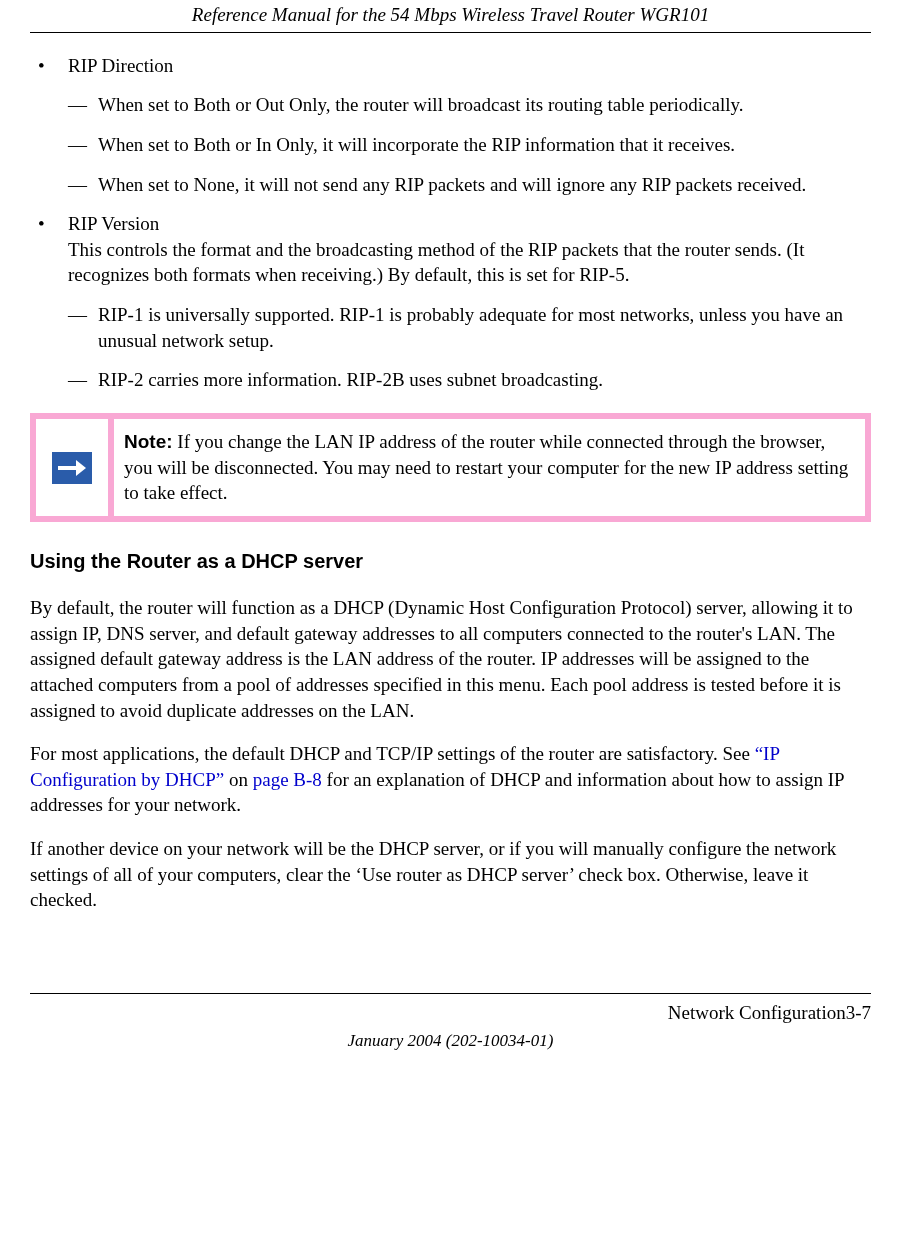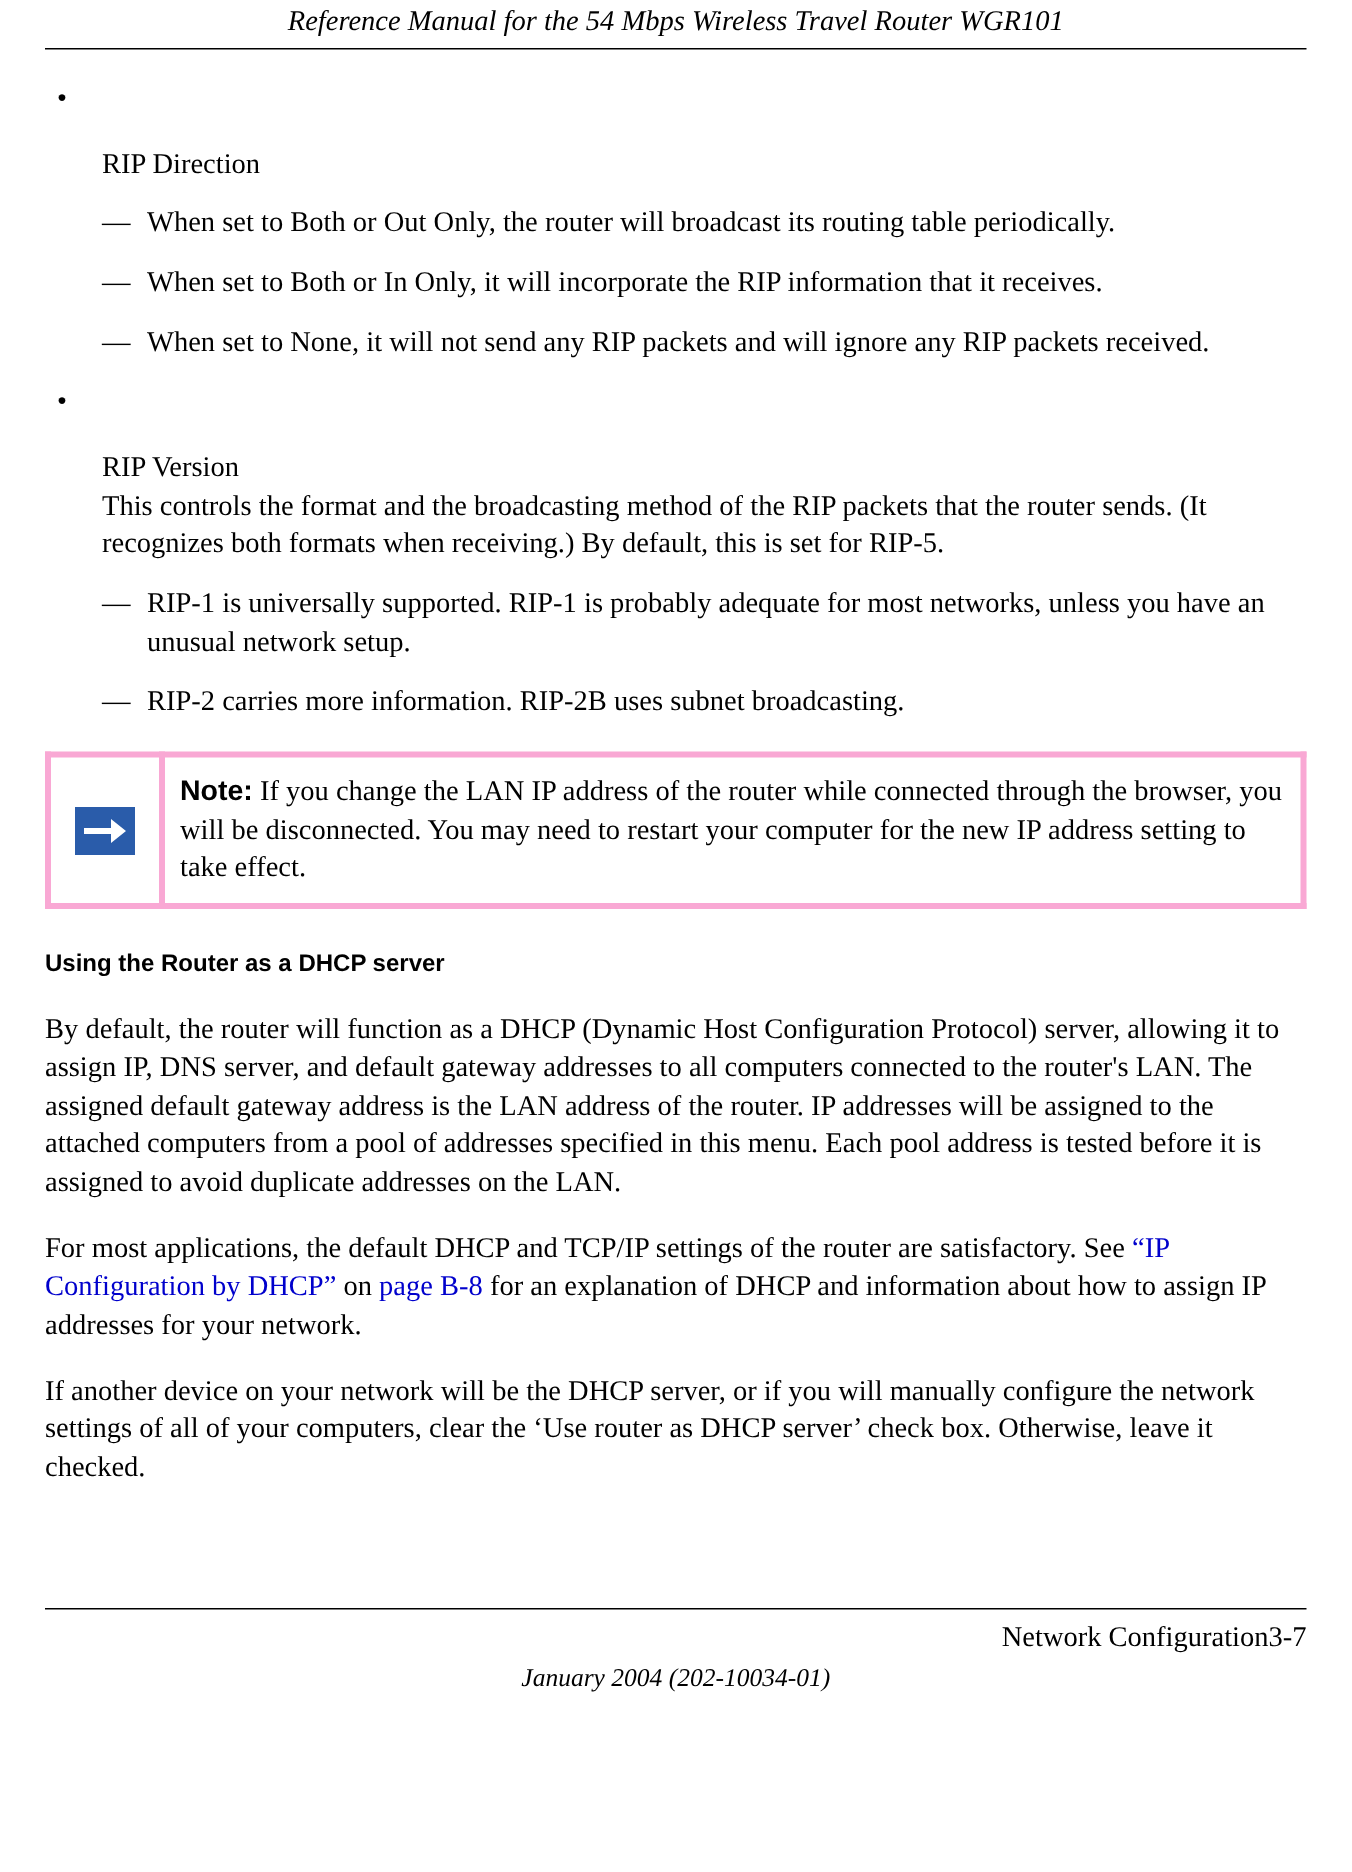--- a/index.html
+++ b/index.html
@@ -32,42 +32,41 @@
       display: flex;
       margin-bottom: 14px;
     }
     .bullet-marker {
       width: 30px;
       flex-shrink: 0;
       padding-left: 8px;
     }
     .bullet-body {
       flex: 1;
-      margin-top: 44px;
     }
     .dash-item {
       display: flex;
       margin-bottom: 14px;
       margin-left: 38px;
     }
     .dash-marker {
       width: 30px;
       flex-shrink: 0;
     }
     .dash-body {
       flex: 1;
     }
     .note-table {
       border-collapse: collapse;
       width: 100%;
       margin-top: 20px;
       margin-bottom: 26px;
     }
     .note-table td {
-      border: 4px solid #f9a8d4;
+      border: 6px solid #f9a8d4;
       padding: 10px 10px;
       vertical-align: middle;
     }
     .note-icon-cell {
       width: 52px;
       text-align: center;
     }
     .note-icon {
       width: 40px;
       height: 32px;
@@ -79,21 +78,21 @@
     .note-icon svg {
       fill: #fff;
     }
     .note-label {
       font-family: Arial, Helvetica, sans-serif;
       font-weight: bold;
     }
     h2.section-heading {
       font-family: Arial, Helvetica, sans-serif;
       font-weight: bold;
-      font-size: 16px;
+      font-size: 20px;
       margin: 0 0 20px 0;
     }
     .para {
       margin-bottom: 18px;
     }
     .link {
       color: #0000cc;
     }
     .footer {
       margin-top: 80px;

